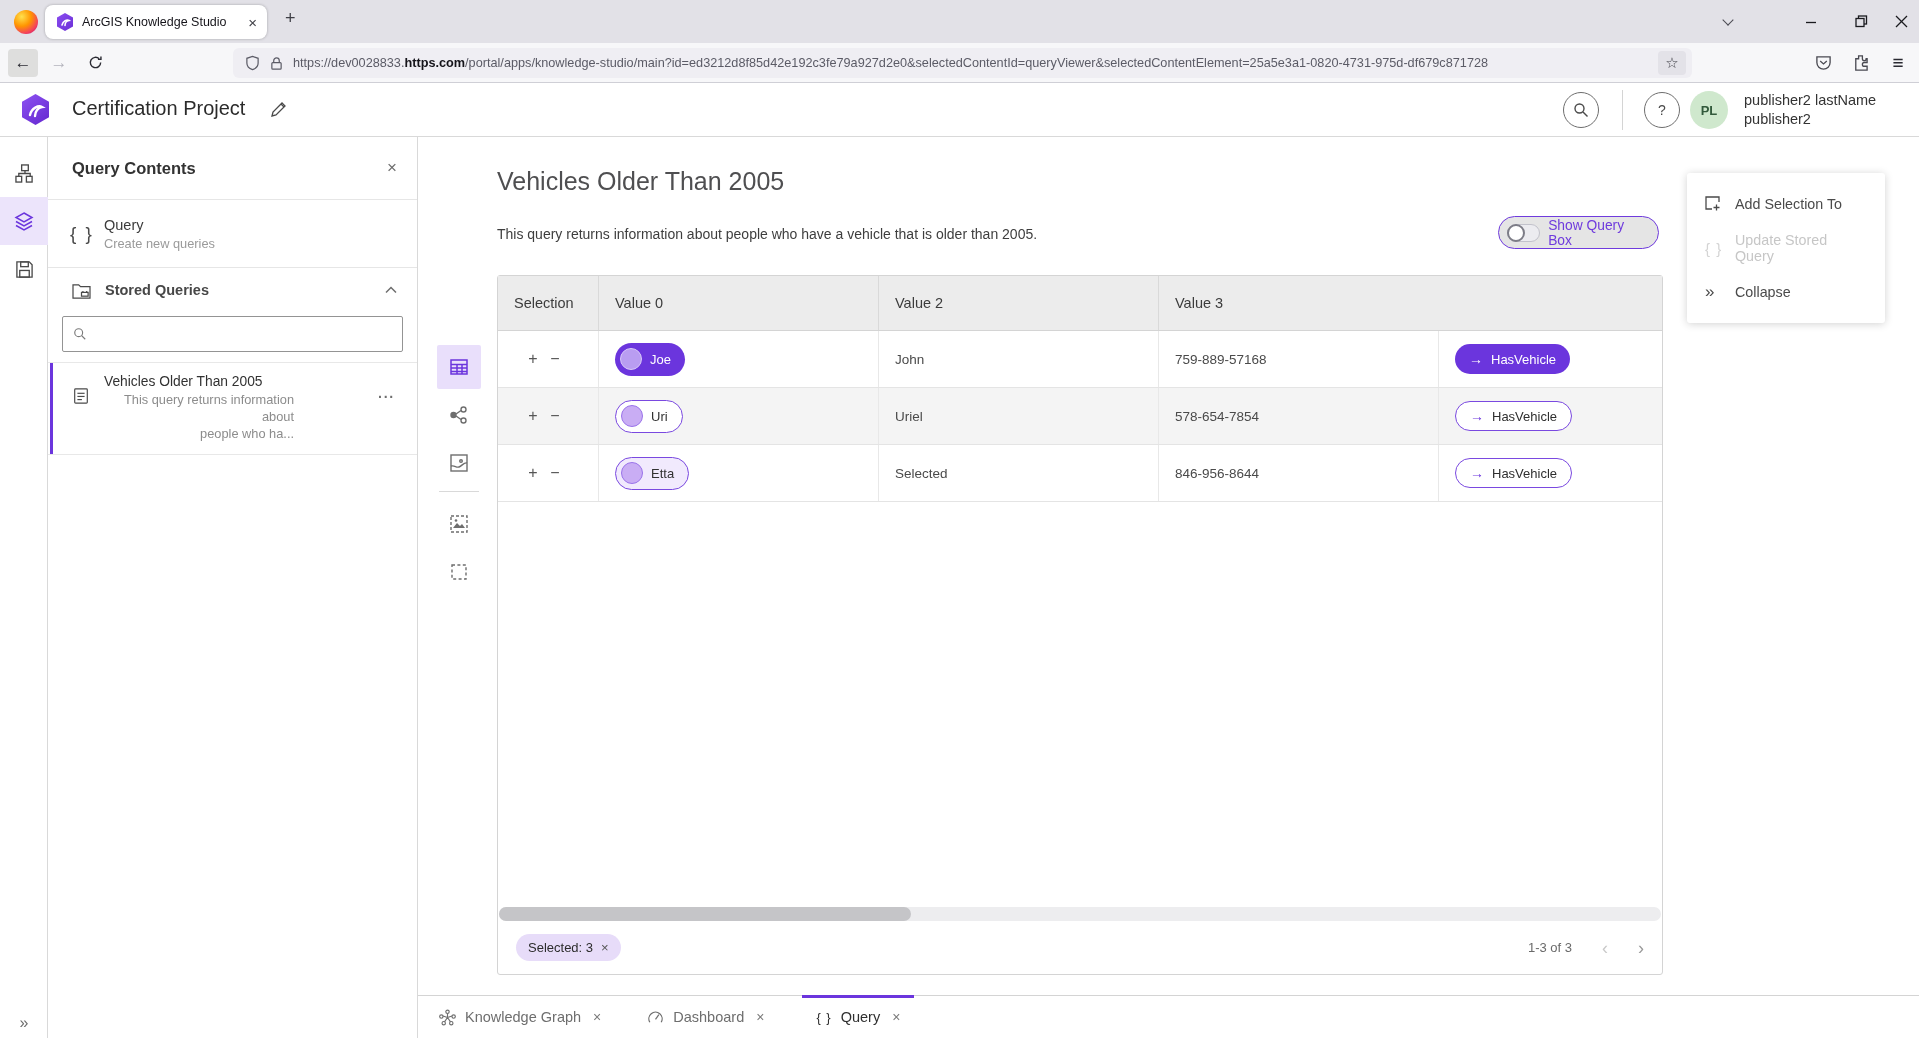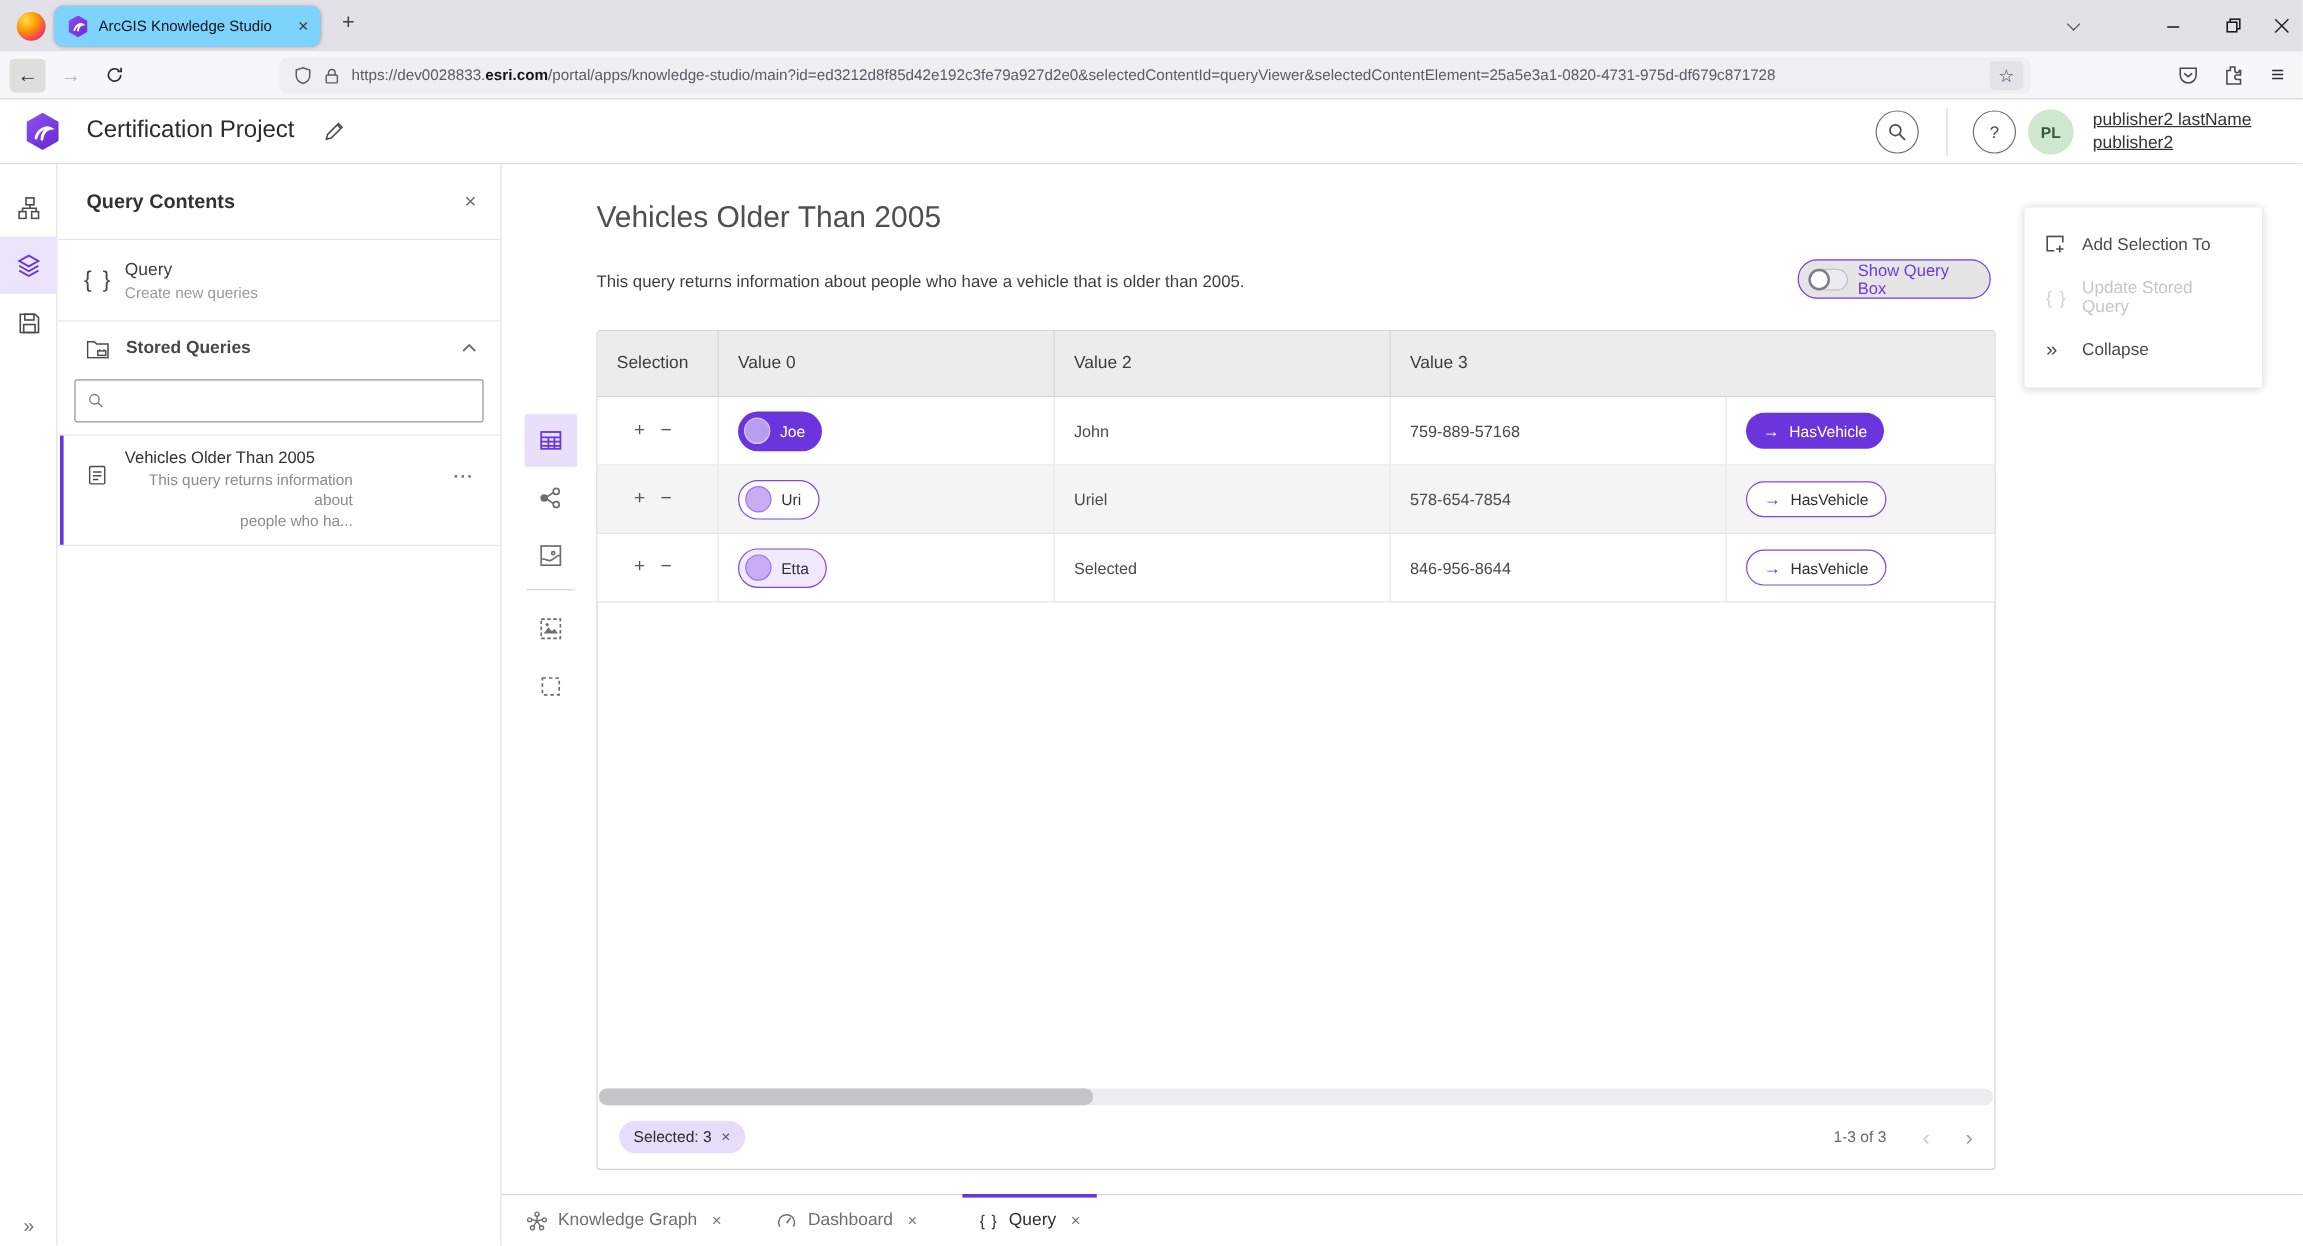--- a/index.html
+++ b/index.html
@@ -4,21 +4,21 @@
 <style>
   * { margin:0; padding:0; box-sizing:border-box; }
   html,body { width:1919px; height:1038px; overflow:hidden; }
   body { font-family:"Liberation Sans", sans-serif; font-size:14px; color:#323232; background:#fff; position:relative; }
   svg { display:block; }
 
   
   #tabbar { position:absolute; left:0; top:0; width:1919px; height:43px; background:#e2e1e7; display:flex; align-items:center; }
   .ffx { width:24px; height:24px; border-radius:50%; margin-left:14px;
          background:radial-gradient(circle at 32% 28%, #ffe14d 0%, #ff9500 40%, #f4435a 70%, #b5007f 100%); }
-  .btab { position:absolute; left:45px; top:5px; width:222px; height:34px; background:#7dd3fc; border-radius:8px;
+  .btab { position:absolute; left:45px; top:5px; width:222px; height:34px; background:#ffffff; border-radius:8px;
           box-shadow:0 0 3px rgba(0,0,0,.28); display:flex; align-items:center; padding:0 10px 0 12px; }
   .favhex { width:16px; height:18px; background:linear-gradient(135deg,#8a4cf0,#6b2fd6);
             clip-path:polygon(50% 0,100% 25%,100% 75%,50% 100%,0 75%,0 25%); position:relative; flex:0 0 auto; }
   .favhex svg { position:absolute; inset:0; }
   .btab-title { font-size:12.5px; color:#15141a; margin-left:9px; flex:1; white-space:nowrap; overflow:hidden; }
   .tab-x { color:#3f3f46; font-size:15px; margin-left:8px; cursor:default; }
   .newtab { position:absolute; left:285px; top:8px; font-size:18px; color:#3f3f46; }
   .wctl { position:absolute; top:0; height:43px; display:flex; align-items:center; justify-content:center; width:36px; color:#4a4a52; }
   .chevd { border:solid #4a4a52; border-width:0 1.5px 1.5px 0; width:8px; height:8px; transform:rotate(45deg); margin-top:-4px; }
 
@@ -35,21 +35,21 @@
 
   
   #appheader { position:absolute; left:0; top:83px; width:1919px; height:54px; background:#fff; border-bottom:1px solid #d9d9d9; }
   .logo { position:absolute; left:22px; top:11px; width:27px; height:31px; background:linear-gradient(140deg,#8d53f2,#6427cf);
           clip-path:polygon(50% 0,100% 25%,100% 75%,50% 100%,0 75%,0 25%); }
   .apptitle { position:absolute; left:72px; top:14px; font-size:20px; font-weight:500; color:#2b2b2b; }
   .editbtn { position:absolute; left:266px; top:15px; width:24px; height:24px; display:flex; align-items:center; justify-content:center; }
   .circbtn { position:absolute; top:9px; width:36px; height:36px; border:1px solid #6e6e6e; border-radius:50%; display:flex; align-items:center; justify-content:center; color:#4a4a4a; }
   .hdr-div { position:absolute; left:1622px; top:7px; width:1px; height:40px; background:#d4d4d4; }
   .avatar { position:absolute; left:1690px; top:8px; width:38px; height:38px; border-radius:50%; background:#cfe8cd; color:#335a3c; font-size:13px; font-weight:700; display:flex; align-items:center; justify-content:center; }
-  .uname { position:absolute; left:1744px; top:8px; line-height:19px; font-size:14.5px; color:#333;text-decoration:underline; }
+  .uname { position:absolute; left:1744px; top:8px; line-height:19px; font-size:14.5px; color:#333; }
 
   
   #rail { position:absolute; left:0; top:137px; width:48px; height:901px; background:#fff; border-right:1px solid #d9d9d9; }
   .rail-btn { width:48px; height:48px; display:flex; align-items:center; justify-content:center; }
   .rail-btn.active { background:#ece4fb; }
   .rail-expand { position:absolute; left:0; bottom:6px; width:48px; text-align:center; color:#6e6e6e; font-size:16px; }
 
   
   #panel { position:absolute; left:48px; top:137px; width:370px; height:901px; background:#fff; border-right:1px solid #d9d9d9; }
   .panel-hd { height:63px; display:flex; align-items:center; padding:0 20px 0 24px; border-bottom:1px solid #e6e6e6; }
@@ -183,21 +183,21 @@
       </svg>
   </span>
   <div id="urlbar">
     <svg width="15" height="16" viewBox="0 0 16 16" fill="none" stroke="#5b5b66" stroke-width="1.3">
         <path d="M8 1l6 2v5c0 4-3.5 6.2-6 7-2.5-.8-6-3-6-7V3z"></path>
       </svg>
     <svg width="13" height="15" viewBox="0 0 14 16" fill="none" stroke="#5b5b66" stroke-width="1.3" style="margin-left:10px">
         <rect x="2" y="7" width="10" height="7" rx="1"></rect>
         <path d="M4 7V5a3 3 0 0 1 6 0v2"></path>
       </svg>
-    <span class="urltxt"><span>https://dev0028833.</span><b>esri.com</b><span>/portal/apps/knowledge-studio/main?id=ed3212d8f85d42e192c3fe79a927d2e0&amp;selectedContentId=queryViewer&amp;selectedContentElement=25a5e3a1-0820-4731-975d-df679c871728</span></span>
+    <span class="urltxt"><span>https://dev0028833.</span><b>https.com</b><span>/portal/apps/knowledge-studio/main?id=ed3212d8f85d42e192c3fe79a927d2e0&amp;selectedContentId=queryViewer&amp;selectedContentElement=25a5e3a1-0820-4731-975d-df679c871728</span></span>
     <span class="starbox">☆</span>
   </div>
   <div class="tbicon" style="position:absolute;left:1807px">
     <svg width="17" height="17" viewBox="0 0 18 18" fill="none" stroke="#4a4a52" stroke-width="1.4">
         <path d="M2 3h14v6a7 7 0 0 1-14 0z"></path>
         <path d="M5.5 7.5L9 10.5l3.5-3"></path>
       </svg>
   </div>
   <div class="tbicon" style="position:absolute;left:1844px">
     <svg width="17" height="17" viewBox="0 0 18 18" fill="none" stroke="#4a4a52" stroke-width="1.4">

